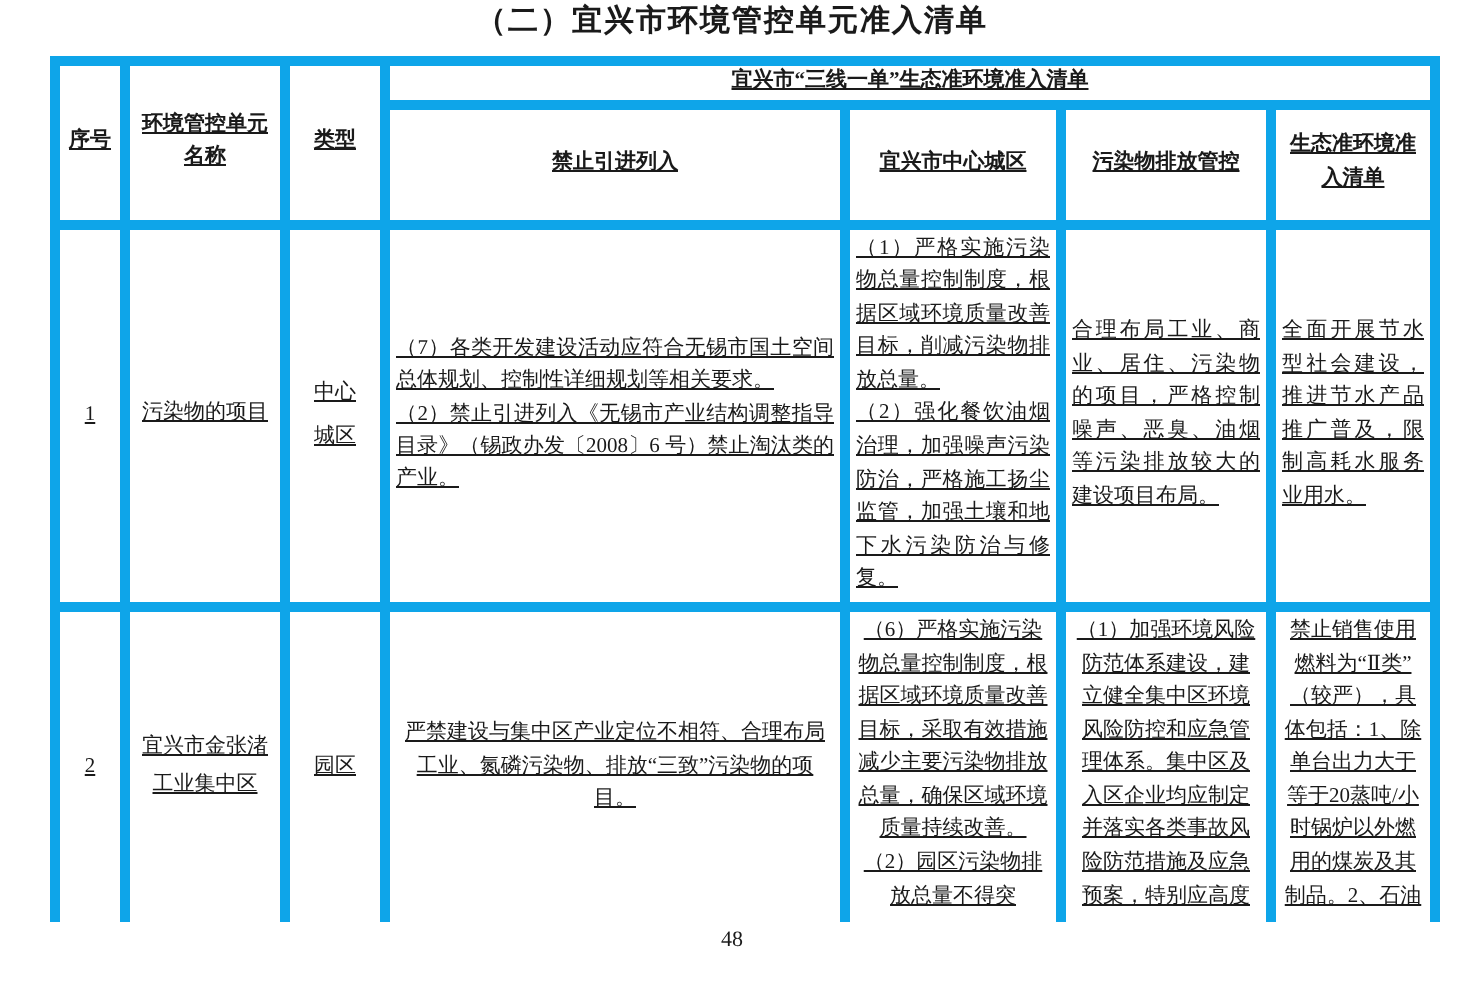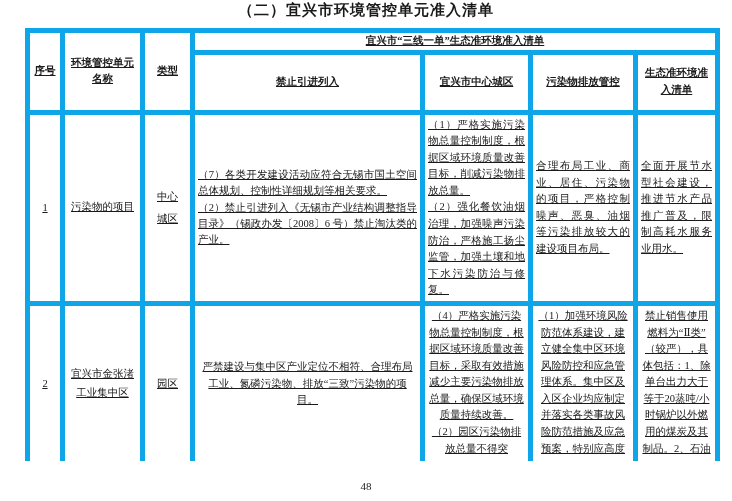--- a/index.html
+++ b/index.html
@@ -66,21 +66,21 @@
     white-space:pre-line;
   }
   .v-top{vertical-align:top;}
   .v-mid{vertical-align:middle;}
   tr.row-1{height:190px;}
   tr.row-2{height:158px;}
   tr.row-2 td .clip{max-height:150px;overflow:hidden;white-space:pre-line;}
   .page-number{
     text-align:center;
     font-size:11px;
-    margin-top:19px;
+    margin-top:3px;
   }
 </style>
 </head>
 <body>
 
 <h1 class="page-title">（二）宜兴市环境管控单元准入清单</h1>
 
 <table class="main">
   <colgroup>
     <col style="width:35px">
@@ -116,21 +116,21 @@
 （2）强化餐饮油烟治理，加强噪声污染防治，严格施工扬尘监管，加强土壤和地下水污染防治与修复。</td>
       <td class="c-narrow v-mid">合理布局工业、商业、居住、污染物的项目，严格控制噪声、恶臭、油烟等污染排放较大的建设项目布局。</td>
       <td class="c-narrow v-mid">全面开展节水型社会建设，推进节水产品推广普及，限制高耗水服务业用水。</td>
     </tr>
 
     <tr class="row-2 last-row">
       <td class="c-serial">2</td>
       <td class="c-name">宜兴市金张渚工业集中区</td>
       <td class="c-type">园区</td>
       <td class="c-spatial">严禁建设与集中区产业定位不相符、合理布局工业、氮磷污染物、排放“三致”污染物的项目。</td>
-      <td class="c-narrow v-top"><div class="clip">（4）严格实施污染物总量控制制度，根据区域环境质量改善目标，采取有效措施减少主要污染物排放总量，确保区域环境质量持续改善。
+      <td class="c-narrow v-top"><div class="clip">（6）严格实施污染物总量控制制度，根据区域环境质量改善目标，采取有效措施减少主要污染物排放总量，确保区域环境质量持续改善。
 （2）园区污染物排放总量不得突</div></td>
       <td class="c-narrow v-top"><div class="clip">（1）加强环境风险防范体系建设，建立健全集中区环境风险防控和应急管理体系。集中区及入区企业均应制定并落实各类事故风险防范措施及应急预案，特别应高度重视废水输水管道、危废储运的环境安全；储备必须的设备物</div></td>
       <td class="c-narrow v-top"><div class="clip">禁止销售使用燃料为“Ⅱ类”（较严），具体包括：1、除单台出力大于等于20蒸吨/小时锅炉以外燃用的煤炭及其制品。2、石油焦、油页岩、原油、重油、渣油、煤焦油</div></td>
     </tr>
   </tbody>
 </table>
 
 <div class="page-number">48</div>
 
 </body></html>

